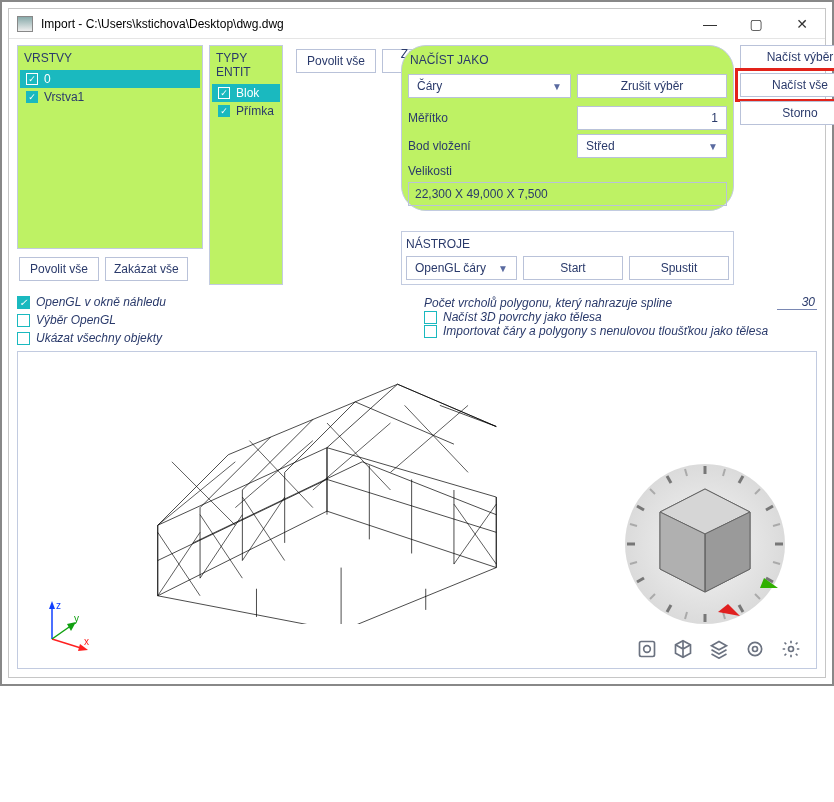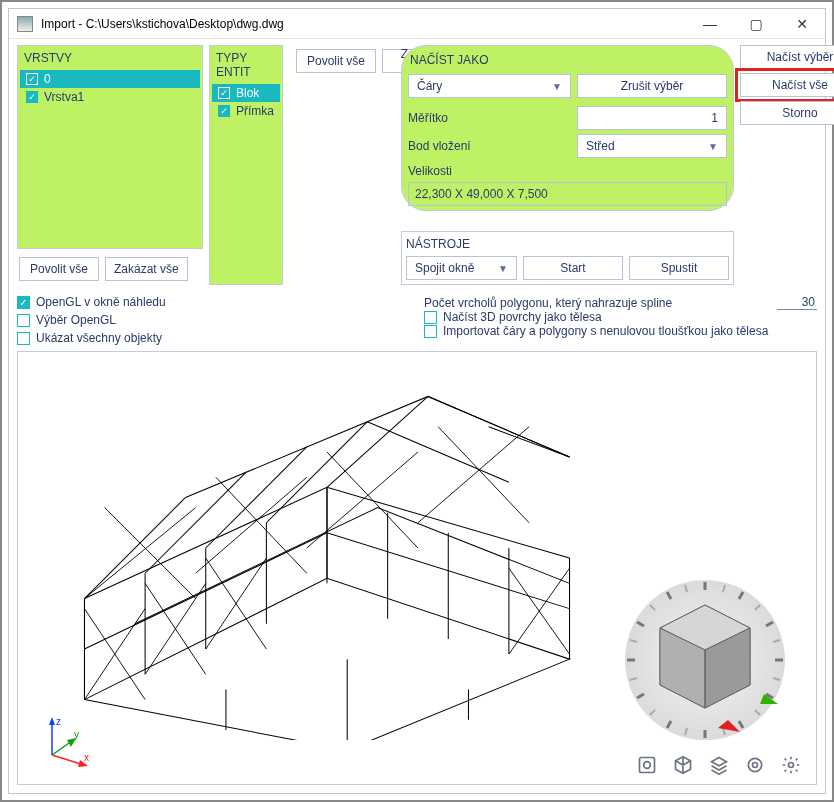--- a/index.html
+++ b/index.html
@@ -1,17 +1,17 @@
 <!DOCTYPE html>
 <html><head>
 <meta charset="utf-8">
 <style>
   * { box-sizing: border-box; margin: 0; padding: 0; font-family: "Segoe UI", Tahoma, sans-serif; }
   body { background: #fff; }
-  .frame { width: 834px; height: 802px; border: 2px solid #888; position: relative; background: #fff; }
+  .frame { width: 834px; height: 686px; border: 2px solid #888; position: relative; background: #fff; }
   .window { position: absolute; left: 6px; top: 6px; right: 6px; bottom: 6px; border: 1px solid #c6c6c6; background: #fff; display: flex; flex-direction: column; }
   
   .titlebar { height: 30px; display: flex; align-items: center; border-bottom: 1px solid #e5e5e5; }
   .titlebar .app-icon { width: 16px; height: 16px; margin: 0 8px; border: 1px solid #888; background: linear-gradient(#8aa, #eee); }
   .titlebar .title { flex: 1; font-size: 12px; color: #000; }
   .titlebar .ctrl { width: 46px; height: 30px; display: flex; align-items: center; justify-content: center; font-size: 14px; color: #333; }
   
   .content { flex: 1; padding: 6px 8px 8px 8px; display: flex; flex-direction: column; gap: 6px; color: #2a3a6b; }
   .top-grid { display: grid; grid-template-columns: 186px 186px 1fr 120px; gap: 6px; }
   .panel { border: 1px solid #c2cbe0; padding: 2px; background: #bef264; display: flex; flex-direction: column; }
@@ -35,21 +35,21 @@
   .load-row1 { display: grid; grid-template-columns: 1fr 150px; gap: 6px; }
   .load-title { font-size: 12px; padding: 3px 0 3px 2px; }
   .dims-box { height: 24px; border: 1px solid #b9c2d9; padding: 0 6px; display: flex; align-items: center; font-size: 12px; }
   .side-buttons { display: flex; flex-direction: column; gap: 4px; }
   .side-buttons .btn { width: 120px; }
   .btn.highlight { outline: 3px solid #e2231a; outline-offset: 2px; }
   
   .tools-panel { border: 1px solid #c2cbe0; padding: 2px; margin-top: 20px; }
   .tools-grid { display: grid; grid-template-columns: 1fr 100px 100px; gap: 6px; padding: 2px; }
   
-  .checks-row { display: grid; grid-template-columns: 1fr 1fr; gap: 4px 14px; font-size: 12px; padding: 4px 0 0 0; }
+  .checks-row { display: grid; grid-template-columns: 1fr 1fr; gap: 4px 14px; font-size: 12px; padding: 4px 0 0 0; font-style: italic; }
   .chk { display: inline-flex; align-items: center; gap: 6px; }
   .chk .box { width: 13px; height: 13px; border: 1px solid #1ab9bf; display:inline-flex; align-items:center; justify-content:center; font-size:10px; color:#fff; }
   .chk .box.on { background: #1ab9bf; }
   .chk .box.on::after { content:"✓"; }
   .spline-row { display:flex; align-items:center; gap:8px; font-size:12px; }
   .spline-row .num { margin-left:auto; width:40px; border-bottom:1px solid #7a88b3; text-align:right; padding:0 2px; }
   
   .preview { flex: 1; border: 1px solid #c2cbe0; display: flex; flex-direction: column; position: relative; background: #fff; padding:4px; }
   .canvas { flex:1; position:relative; }
   .axes { position:absolute; left:12px; bottom:8px; }
@@ -139,21 +139,21 @@
             </div>
           </div>
           <div class="label" style="font-size:12px;margin-top:2px;">Velikosti</div>
           <div class="dims-box">22,300 X 49,000 X 7,500</div>
         </div>
 
         <div class="tools-panel">
           <div class="load-title">NÁSTROJE</div>
           <div class="tools-grid">
             <div class="combo">
-              <span>Spojit okně</span>
+              <span>OpenGL čáry</span>
               <span class="caret">▼</span>
             </div>
             <button class="btn">Start</button>
             <button class="btn">Spustit</button>
           </div>
         </div>
       </div>
 
       <div class="side-buttons">
         <button class="btn">Načíst výběr</button>

